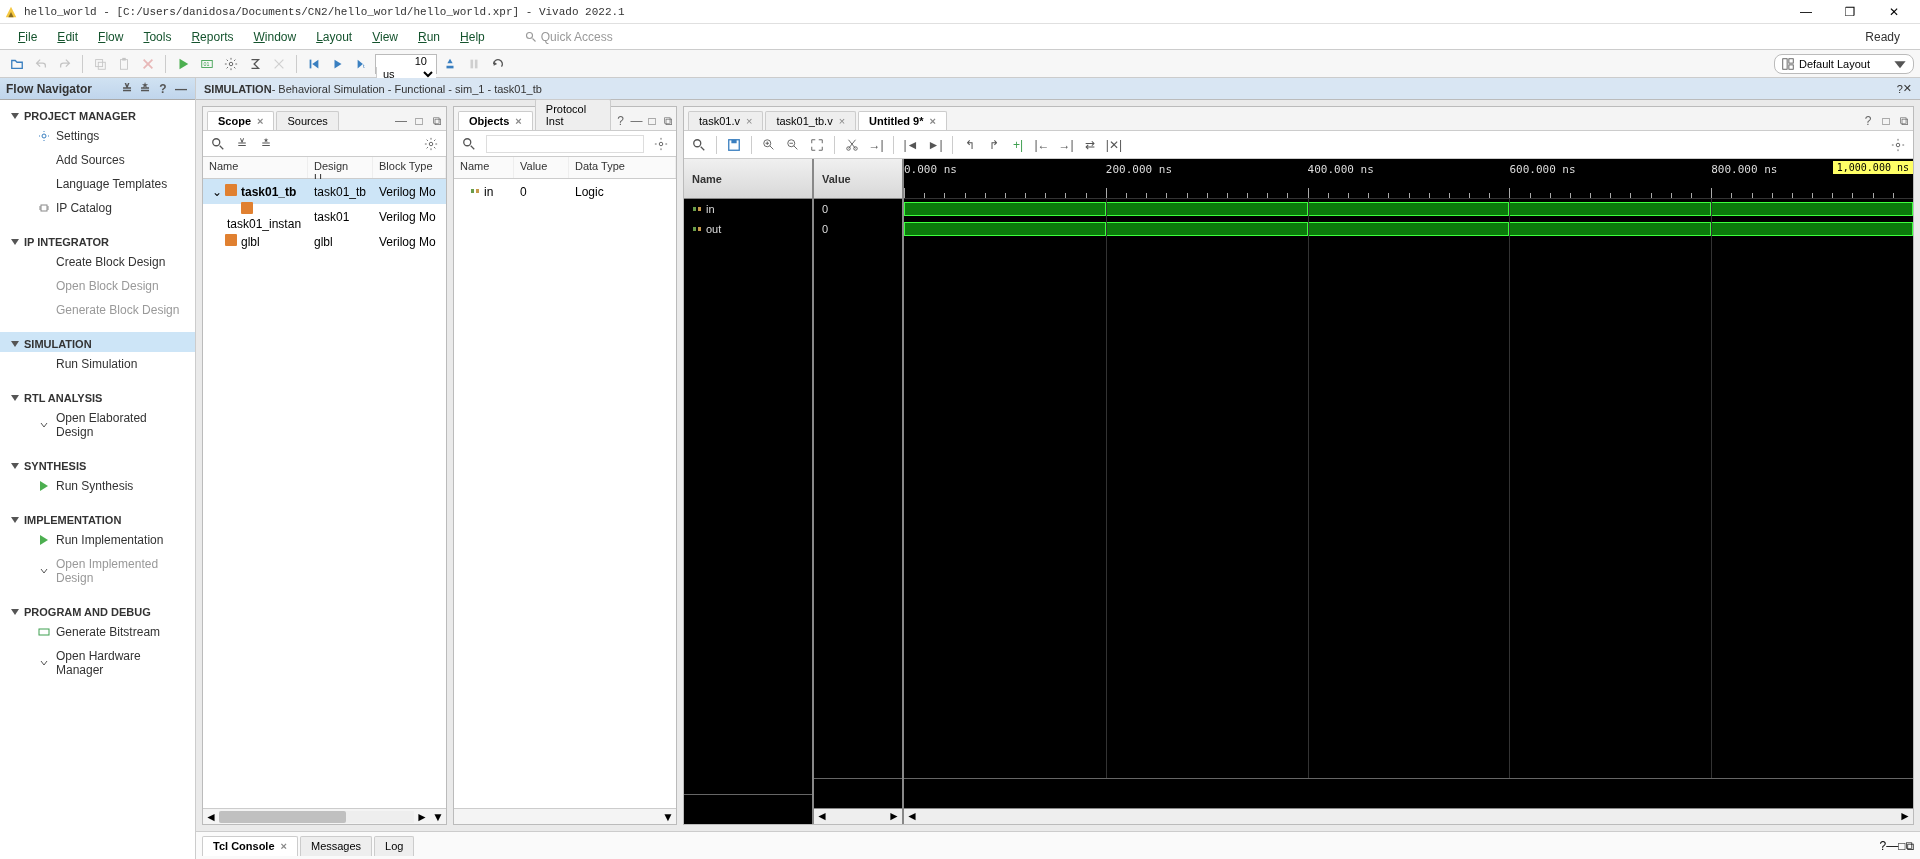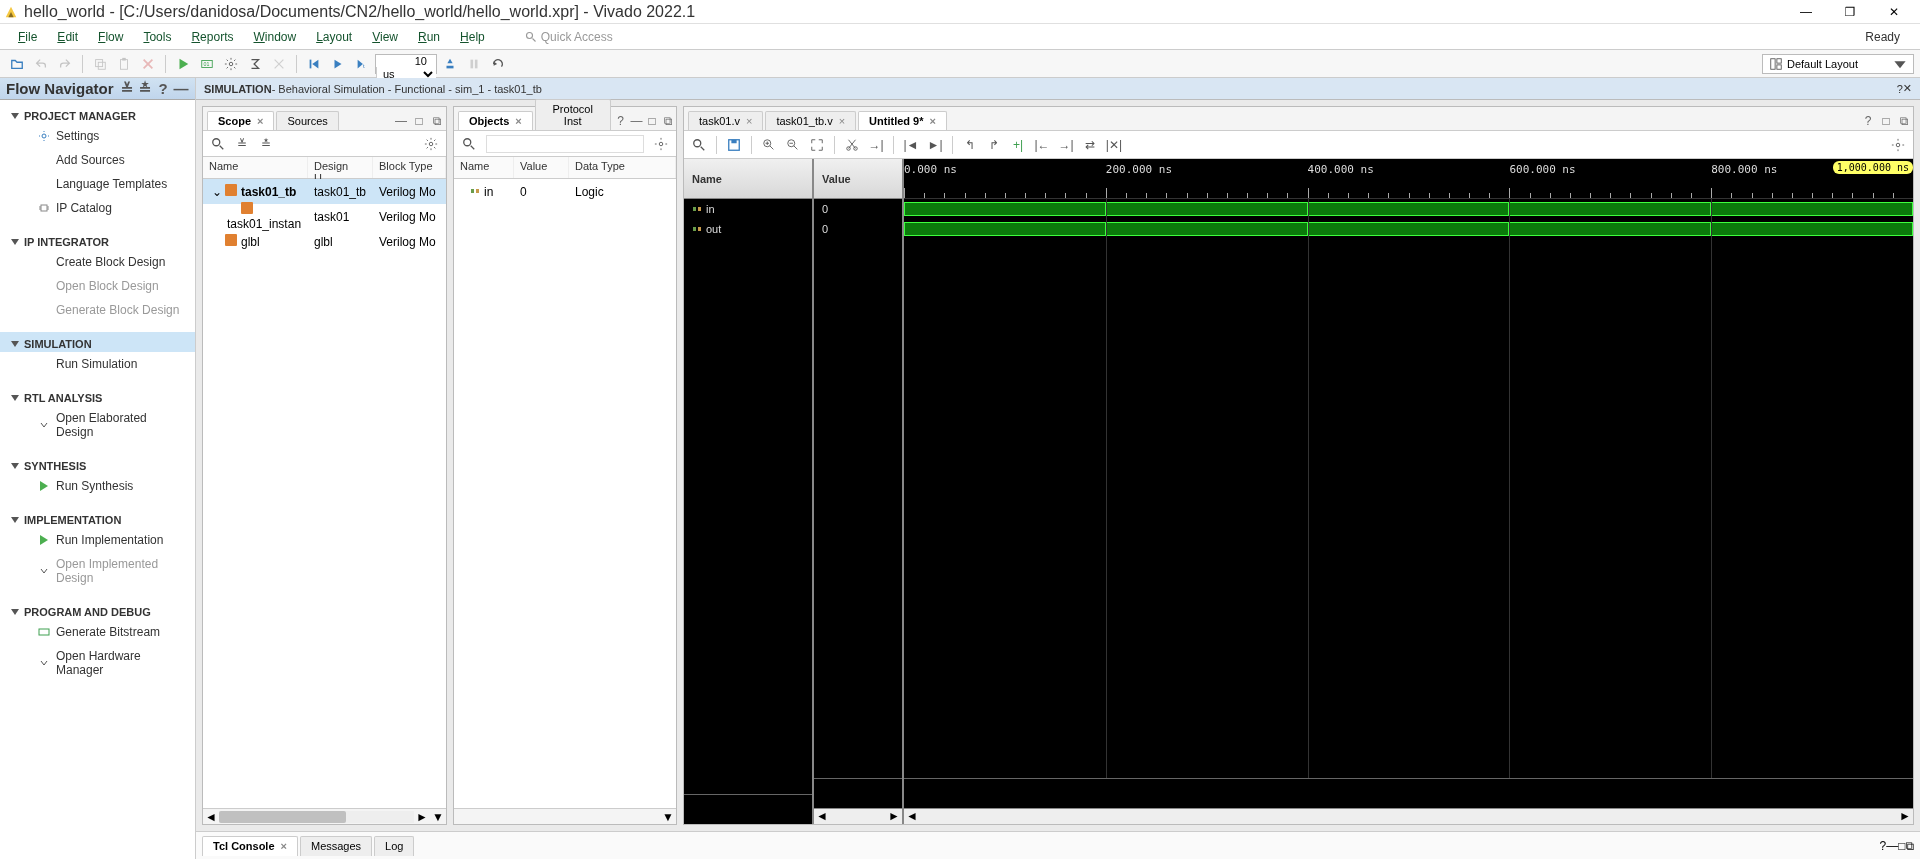--- a/index.html
+++ b/index.html
@@ -1,21 +1,21 @@
 <!DOCTYPE html>
 <html><head>
 <meta charset="utf-8">
 <style>
 * { box-sizing: border-box; margin: 0; padding: 0; font-family: "Segoe UI", Arial, sans-serif; }
 body { background: #f0f0f0; overflow: hidden; width: 1920px; height: 859px; font-size: 12px; }
 
 
 .titlebar { height: 24px; background: #fff; display: flex; align-items: center; padding: 0 4px; border-bottom: 1px solid #e0e0e0; }
 .titlebar .logo { width: 14px; height: 14px; margin-right: 6px; }
-.titlebar .title { flex: 1; font-size: 16px; color: #333; }
+.titlebar .title { flex: 1; font-size: 11px; color: #333; font-family: Liberation Mono, monospace; }
 .window-controls { display: flex; }
 .window-controls span { width: 44px; height: 18px; display: flex; align-items: center; justify-content: center; cursor: pointer; font-size: 12px; }
 
 
 .menubar { height: 26px; background: #fff; display: flex; align-items: center; padding: 0 8px; border-bottom: 1px solid #ccc; }
 .menubar .menu-item { padding: 4px 10px; cursor: pointer; font-size: 12px; color: #14532d; }
 .quick-access { margin-left: 30px; display: flex; align-items: center; color: #999; font-size: 12px; }
 .quick-access svg { margin-right: 4px; }
 .status-right { margin-left: auto; padding-right: 12px; font-size: 12px; color: #333; }
 
@@ -30,42 +30,42 @@
 .time-box select { border: none; border-left: 1px solid #ccc; width: 60px; font-size: 11px; outline: none; padding: 0 2px; background: #fff; }
 .layout-box { margin-left: auto; border: 1px solid #bbb; background: #fff; height: 20px; display: flex; align-items: center; padding: 0 6px; }
 .layout-box span { flex: 1; font-size: 11px; }
 .layout-box svg { width: 14px; height: 14px; }
 
 
 .main { display: flex; height: calc(859px - 24px - 26px - 28px); }
 
 
 .nav { width: 196px; background: #fff; border-right: 1px solid #ccc; display: flex; flex-direction: column; overflow: hidden; }
-.nav-header { height: 22px; background: linear-gradient(#d0e2f2, #c0d5ec); display: flex; align-items: center; padding: 0 6px; font-size: 15px; font-weight: bold; color: #333; border-bottom: 1px solid #aaa; }
+.nav-header { height: 22px; background: linear-gradient(#d0e2f2, #c0d5ec); display: flex; align-items: center; padding: 0 6px; font-size: 12px; font-weight: bold; color: #333; border-bottom: 1px solid #aaa; }
 .nav-header .spacer { flex: 1; }
 .nav-header .hbtn { width: 16px; height: 16px; display: flex; align-items: center; justify-content: center; cursor: pointer; color: #555; margin-left: 2px; }
 .nav-body { flex: 1; overflow-y: auto; padding: 4px 0; }
 .nav-section { padding: 6px 10px 2px; font-weight: bold; font-size: 11px; color: #333; cursor: pointer; display: flex; align-items: center; }
 .nav-section svg { width: 10px; height: 10px; margin-right: 4px; }
 .nav-section.active { background: #cde5f7; }
 .nav-item { padding: 5px 10px 5px 24px; font-size: 12px; color: #333; cursor: pointer; display: flex; align-items: center; }
 .nav-item.sub { padding-left: 38px; }
 .nav-item.disabled { color: #999; }
 .nav-item svg, .nav-item .icn { width: 12px; height: 12px; margin-right: 6px; flex-shrink: 0; }
 
 
 .right-area { flex: 1; display: flex; flex-direction: column; }
 .sim-header { height: 22px; background: #d9e6f3; display: flex; align-items: center; padding: 0 8px; font-size: 11px; border-bottom: 1px solid #bbb; color: #333; }
 .sim-header b { font-weight: bold; }
 .sim-header .spacer { flex: 1; }
 
 .panels-row { flex: 1; display: flex; padding: 6px; gap: 6px; background: #eaeaea; min-height: 0; }
 .panel { background: #fff; border: 1px solid #bbb; display: flex; flex-direction: column; }
 .panel-tabs { display: flex; border-bottom: 1px solid #ccc; height: 24px; align-items: flex-end; background: #f4f4f4; padding-left: 4px; }
-.ptab { padding: 3px 10px; font-size: 11px; border: 1px solid #ccc; border-bottom: none; background: #eee; margin-right: 2px; cursor: pointer; border-radius: 2px 2px 0 0; display: flex; align-items: center; text-align: center; }
+.ptab { padding: 3px 10px; font-size: 11px; border: 1px solid #ccc; border-bottom: none; background: #eee; margin-right: 2px; cursor: pointer; border-radius: 2px 2px 0 0; display: flex; align-items: center; }
 .ptab.active { background: #fff; font-weight: bold; }
 .ptab .close-x { margin-left: 6px; color: #888; }
 .panel-tabs .spacer { flex: 1; }
 .panel-tabs .pctrl { width: 18px; height: 18px; display: flex; align-items: center; justify-content: center; color: #666; cursor: pointer; }
 
 .panel-toolbar { display: flex; align-items: center; height: 26px; border-bottom: 1px solid #ccc; padding: 0 4px; gap: 2px; }
 .ptbtn { width: 22px; height: 22px; display: flex; align-items: center; justify-content: center; cursor: pointer; color: #555; }
 .ptspacer { flex: 1; }
 
 .col-headers { display: flex; height: 22px; border-bottom: 1px solid #ccc; background: #fafafa; font-size: 11px; color: #333; }
@@ -89,21 +89,21 @@
 .wave-body { flex: 1; display: flex; background: #000; min-height: 0; }
 .wave-names { width: 130px; background: #000; border-right: 2px solid #888; display: flex; flex-direction: column; }
 .wave-values { width: 90px; background: #000; border-right: 2px solid #888; display: flex; flex-direction: column; }
 .wave-plot { flex: 1; background: #000; position: relative; overflow: hidden; }
 .wave-col-head { height: 40px; background: linear-gradient(#f0f0f0,#d8d8d8); border-bottom: 1px solid #888; display: flex; align-items: center; padding: 0 8px; font-size: 11px; font-weight: bold; color: #333; }
 .wave-row { height: 20px; display: flex; align-items: center; padding: 0 8px; color: #ddd; font-size: 11px; }
 .wave-row svg { margin-right: 4px; }
 .wave-ruler { height: 40px; position: relative; background: #000; border-bottom: 1px solid #333; }
 .ruler-label { position: absolute; top: 4px; color: #ddd; font-size: 11px; font-family: monospace; }
 .ruler-tick { position: absolute; bottom: 0; width: 1px; height: 6px; background: #aaa; }
-.cursor-label { position: absolute; right: 0; top: 2px; background: #ffff66; color: #000; font-size: 10px; font-family: monospace; padding: 1px 4px; border-radius: 6px; }
+.cursor-label { position: absolute; right: 0; top: 2px; background: #ffff66; color: #000; font-size: 10px; font-family: monospace; padding: 1px 4px; }
 .wave-signal-row { height: 20px; position: relative; border-bottom: 0; }
 .wave-green-box { position: absolute; top: 3px; height: 14px; background: #0b7a0b; border: 1px solid #3dff3d; }
 .wave-grid-line { position: absolute; top: 0; bottom: 0; width: 1px; background: #333; }
 .wave-hscroll { height: 16px; background: #eee; border-top: 1px solid #888; display: flex; }
 .wave-hscroll .arr { width: 16px; text-align: center; cursor: pointer; }
 .wave-hscroll .track { flex: 1; }
 
 
 .console { height: 28px; background: #fafafa; border-top: 1px solid #ccc; display: flex; align-items: center; padding: 0 6px; }
 .console .ptab { height: 20px; }
@@ -233,21 +233,21 @@
         <rect x="4" y="3" width="3" height="10" fill="#888"></rect>
         <rect x="9" y="3" width="3" height="10" fill="#888"></rect>
       </svg>
     </div>
   <div class="tbtn">
       <svg viewBox="0 0 16 16">
         <path d="M3 8a5 5 0 119 3" fill="none" stroke="#555" stroke-width="1.5"></path>
         <polygon points="3,5 3,10 7,8" fill="#555"></polygon>
       </svg>
     </div>
-  <div class="layout-box" style="width:152px;">
+  <div class="layout-box" style="width:140px;border-radius:8px;">
     <svg width="12" height="12" viewBox="0 0 16 16">
         <rect x="2" y="2" width="5" height="12" fill="none" stroke="#555"></rect>
         <rect x="9" y="2" width="5" height="5" fill="none" stroke="#555"></rect>
         <rect x="9" y="9" width="5" height="5" fill="none" stroke="#555"></rect>
       </svg>
     <span style="margin-left:4px;">Default Layout</span>
     <svg width="10" height="10" viewBox="0 0 10 10">
         <polygon points="1,3 9,3 5,8" fill="#555"></polygon>
       </svg>
   </div>

